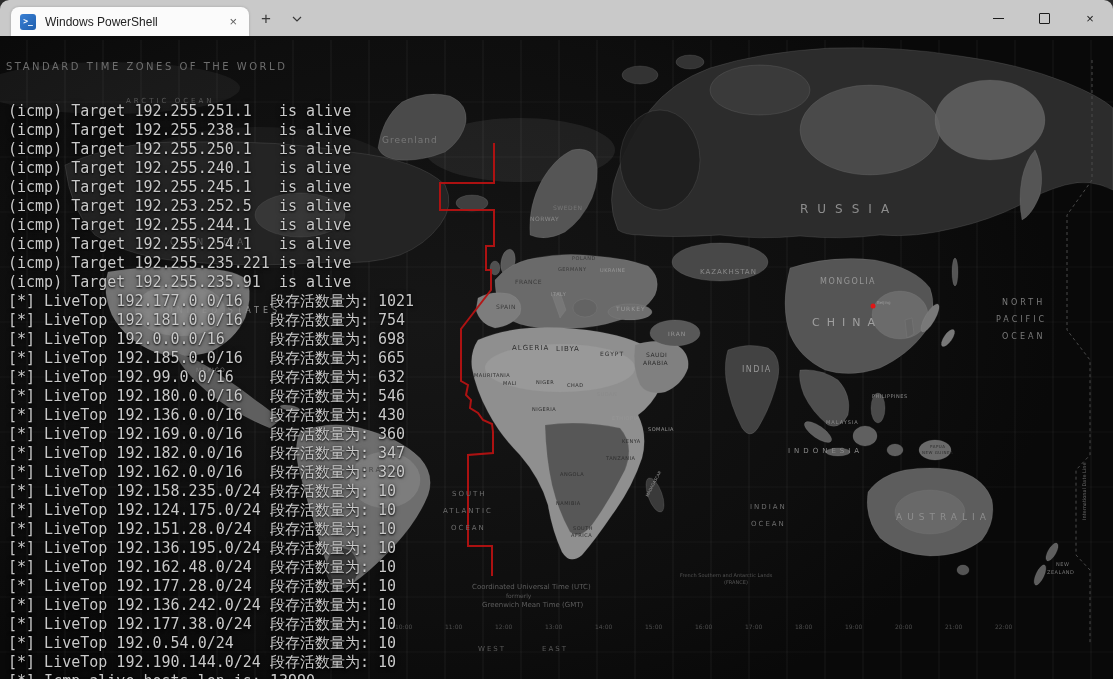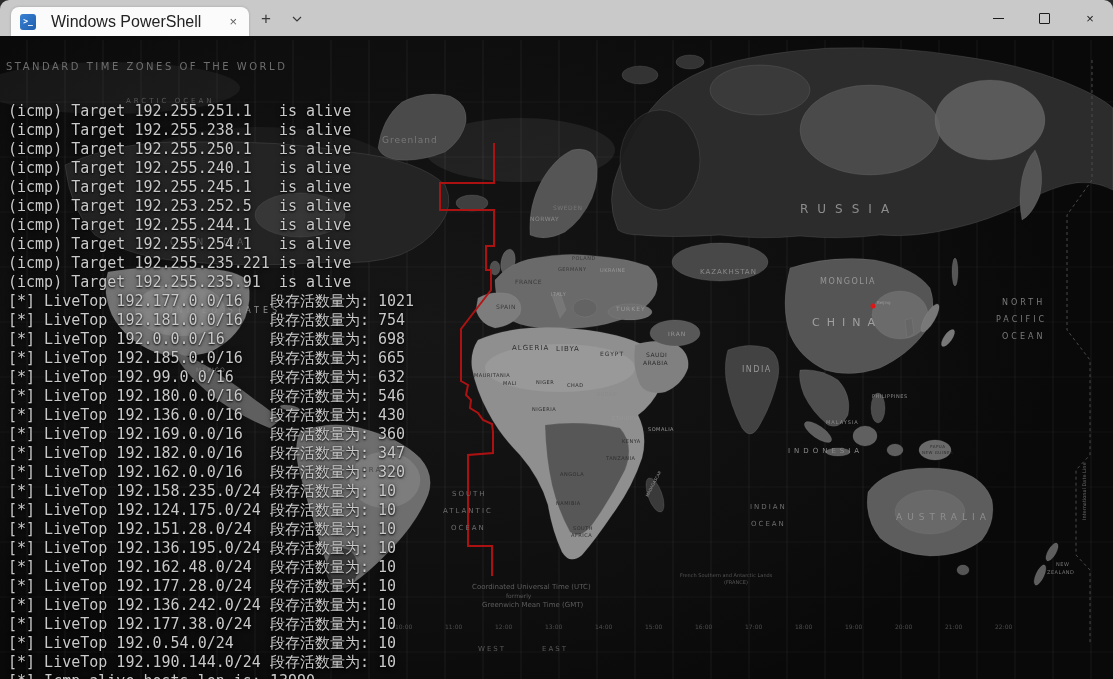--- a/index.html
+++ b/index.html
@@ -1,21 +1,21 @@
 <!DOCTYPE html>
 <html><head>
 <meta charset="utf-8">
 <style>
   html,body{margin:0;padding:0;background:#2b2b2b;width:1113px;height:679px;overflow:hidden;}
   .window{position:relative;width:1113px;height:679px;border-radius:9px 9px 0 0;overflow:hidden;background:#0d0d0d;}
   
   .titlebar{position:absolute;top:0;left:0;right:0;height:36px;background:#c9c9c9;display:flex;align-items:flex-end;z-index:30;font-family:"Liberation Sans",sans-serif;}
   .tab{height:29px;width:238px;margin-left:11px;background:#fbfbfb;border-radius:8px 8px 0 0;display:flex;align-items:center;padding:0 9px;box-sizing:border-box;box-shadow:0 0 3px rgba(0,0,0,.18);}
   .ps-icon{width:16px;height:16px;border-radius:3px;background:linear-gradient(135deg,#3a80d4,#1f5fae);color:#fff;font:bold 8px/16px "DejaVu Sans Mono",monospace;text-align:center;flex:0 0 16px;}
-  .tab-title{flex:1;margin-left:15px;font-size:16px;color:#232323;white-space:nowrap;overflow:hidden;}
+  .tab-title{flex:1;margin-left:9px;font-size:12px;color:#232323;white-space:nowrap;overflow:hidden;}
   .tab-close{color:#5f5f5f;font-size:13px;padding:0 3px;cursor:default;}
   .newtab{width:34px;height:34px;display:flex;align-items:center;justify-content:center;color:#3a3a3a;font-size:17px;font-weight:300;}
   .tab-chevron{width:28px;height:34px;display:flex;align-items:center;justify-content:center;}
   .win-controls{margin-left:auto;display:flex;height:36px;}
   .win-btn{width:46px;height:36px;display:flex;align-items:center;justify-content:center;color:#1b1b1b;font-size:13px;}
   .glyph-min{width:11px;height:1px;background:#1b1b1b;}
   .glyph-max{width:9px;height:9px;border:1px solid #1b1b1b;border-radius:1px;}
   
   .terminal{position:absolute;top:36px;left:0;right:0;bottom:0;background:radial-gradient(ellipse 640px 420px at 420px 290px,#161616 0%,#0e0e0e 70%,#090909 100%);}
   .map{position:absolute;left:0;top:0;z-index:1;}

